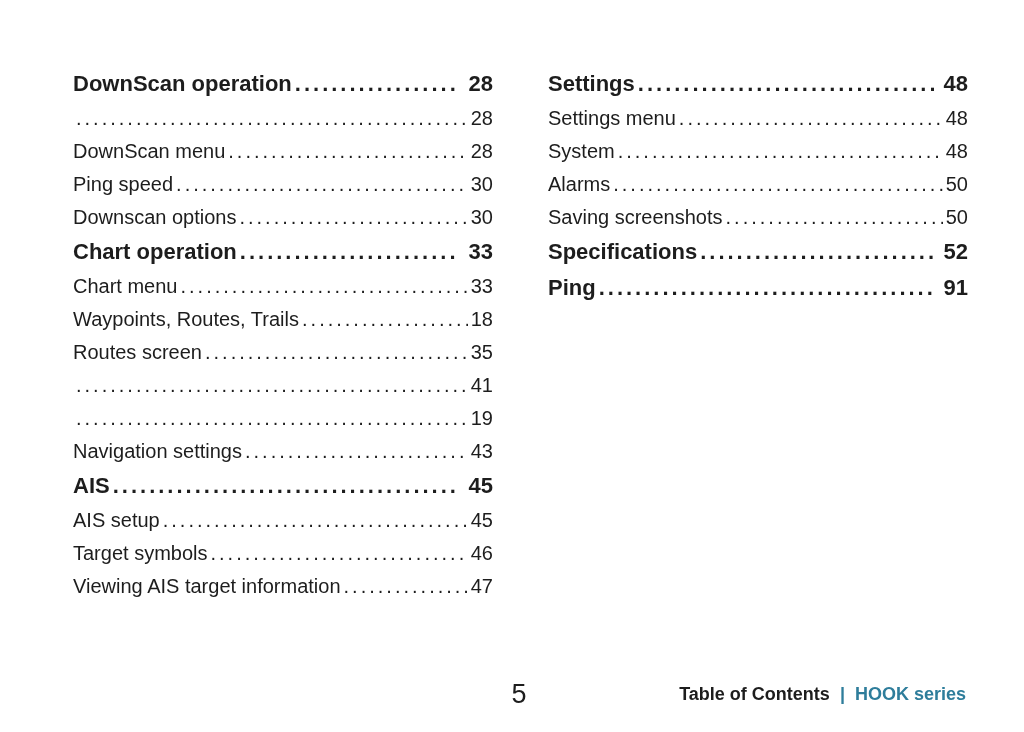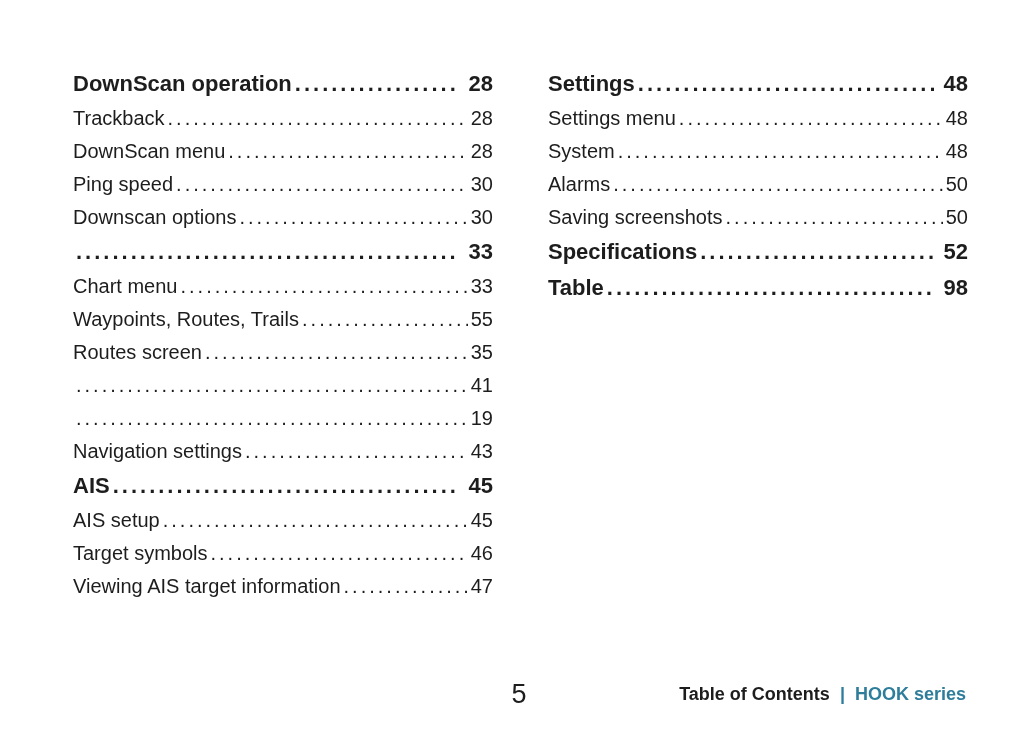--- a/index.html
+++ b/index.html
@@ -85,52 +85,52 @@
 
 <div class="page">
 
   <div class="toc-col" id="toc-left">
       <div class="toc-row heading">
         <span class="toc-label">DownScan operation</span>
         <span class="toc-dots"></span>
         <span class="toc-page">28</span>
       </div>
       <div class="toc-row">
-        <span class="toc-label">Trackback</span>
         <span class="toc-dots"></span>
         <span class="toc-page">28</span>
       </div>
       <div class="toc-row">
         <span class="toc-label">DownScan menu</span>
         <span class="toc-dots"></span>
         <span class="toc-page">28</span>
       </div>
       <div class="toc-row">
         <span class="toc-label">Ping speed</span>
         <span class="toc-dots"></span>
         <span class="toc-page">30</span>
       </div>
       <div class="toc-row">
         <span class="toc-label">Downscan options</span>
         <span class="toc-dots"></span>
         <span class="toc-page">30</span>
       </div>
       <div class="toc-row heading">
+        <span class="toc-label">Chart operation</span>
         <span class="toc-dots"></span>
         <span class="toc-page">33</span>
       </div>
       <div class="toc-row">
         <span class="toc-label">Chart menu</span>
         <span class="toc-dots"></span>
         <span class="toc-page">33</span>
       </div>
       <div class="toc-row">
         <span class="toc-label">Waypoints, Routes, Trails</span>
         <span class="toc-dots"></span>
-        <span class="toc-page">55</span>
+        <span class="toc-page">18</span>
       </div>
       <div class="toc-row">
         <span class="toc-label">Routes screen</span>
         <span class="toc-dots"></span>
         <span class="toc-page">35</span>
       </div>
       <div class="toc-row">
         <span class="toc-dots"></span>
         <span class="toc-page">41</span>
       </div>
@@ -189,23 +189,23 @@
         <span class="toc-label">Saving screenshots</span>
         <span class="toc-dots"></span>
         <span class="toc-page">50</span>
       </div>
       <div class="toc-row heading">
         <span class="toc-label">Specifications</span>
         <span class="toc-dots"></span>
         <span class="toc-page">52</span>
       </div>
       <div class="toc-row heading">
-        <span class="toc-label">Table</span>
-        <span class="toc-dots"></span>
-        <span class="toc-page">98</span>
+        <span class="toc-label">Ping</span>
+        <span class="toc-dots"></span>
+        <span class="toc-page">91</span>
       </div>
     </div>
 
   <div class="page-number">5</div>
 
   <div class="footer-right">
     <span>Table of Contents</span>
     <span class="sep accent" style="color: rgb(46, 125, 155);">|</span>
     <span class="accent" style="color: rgb(46, 125, 155);">HOOK series</span>
   </div>

